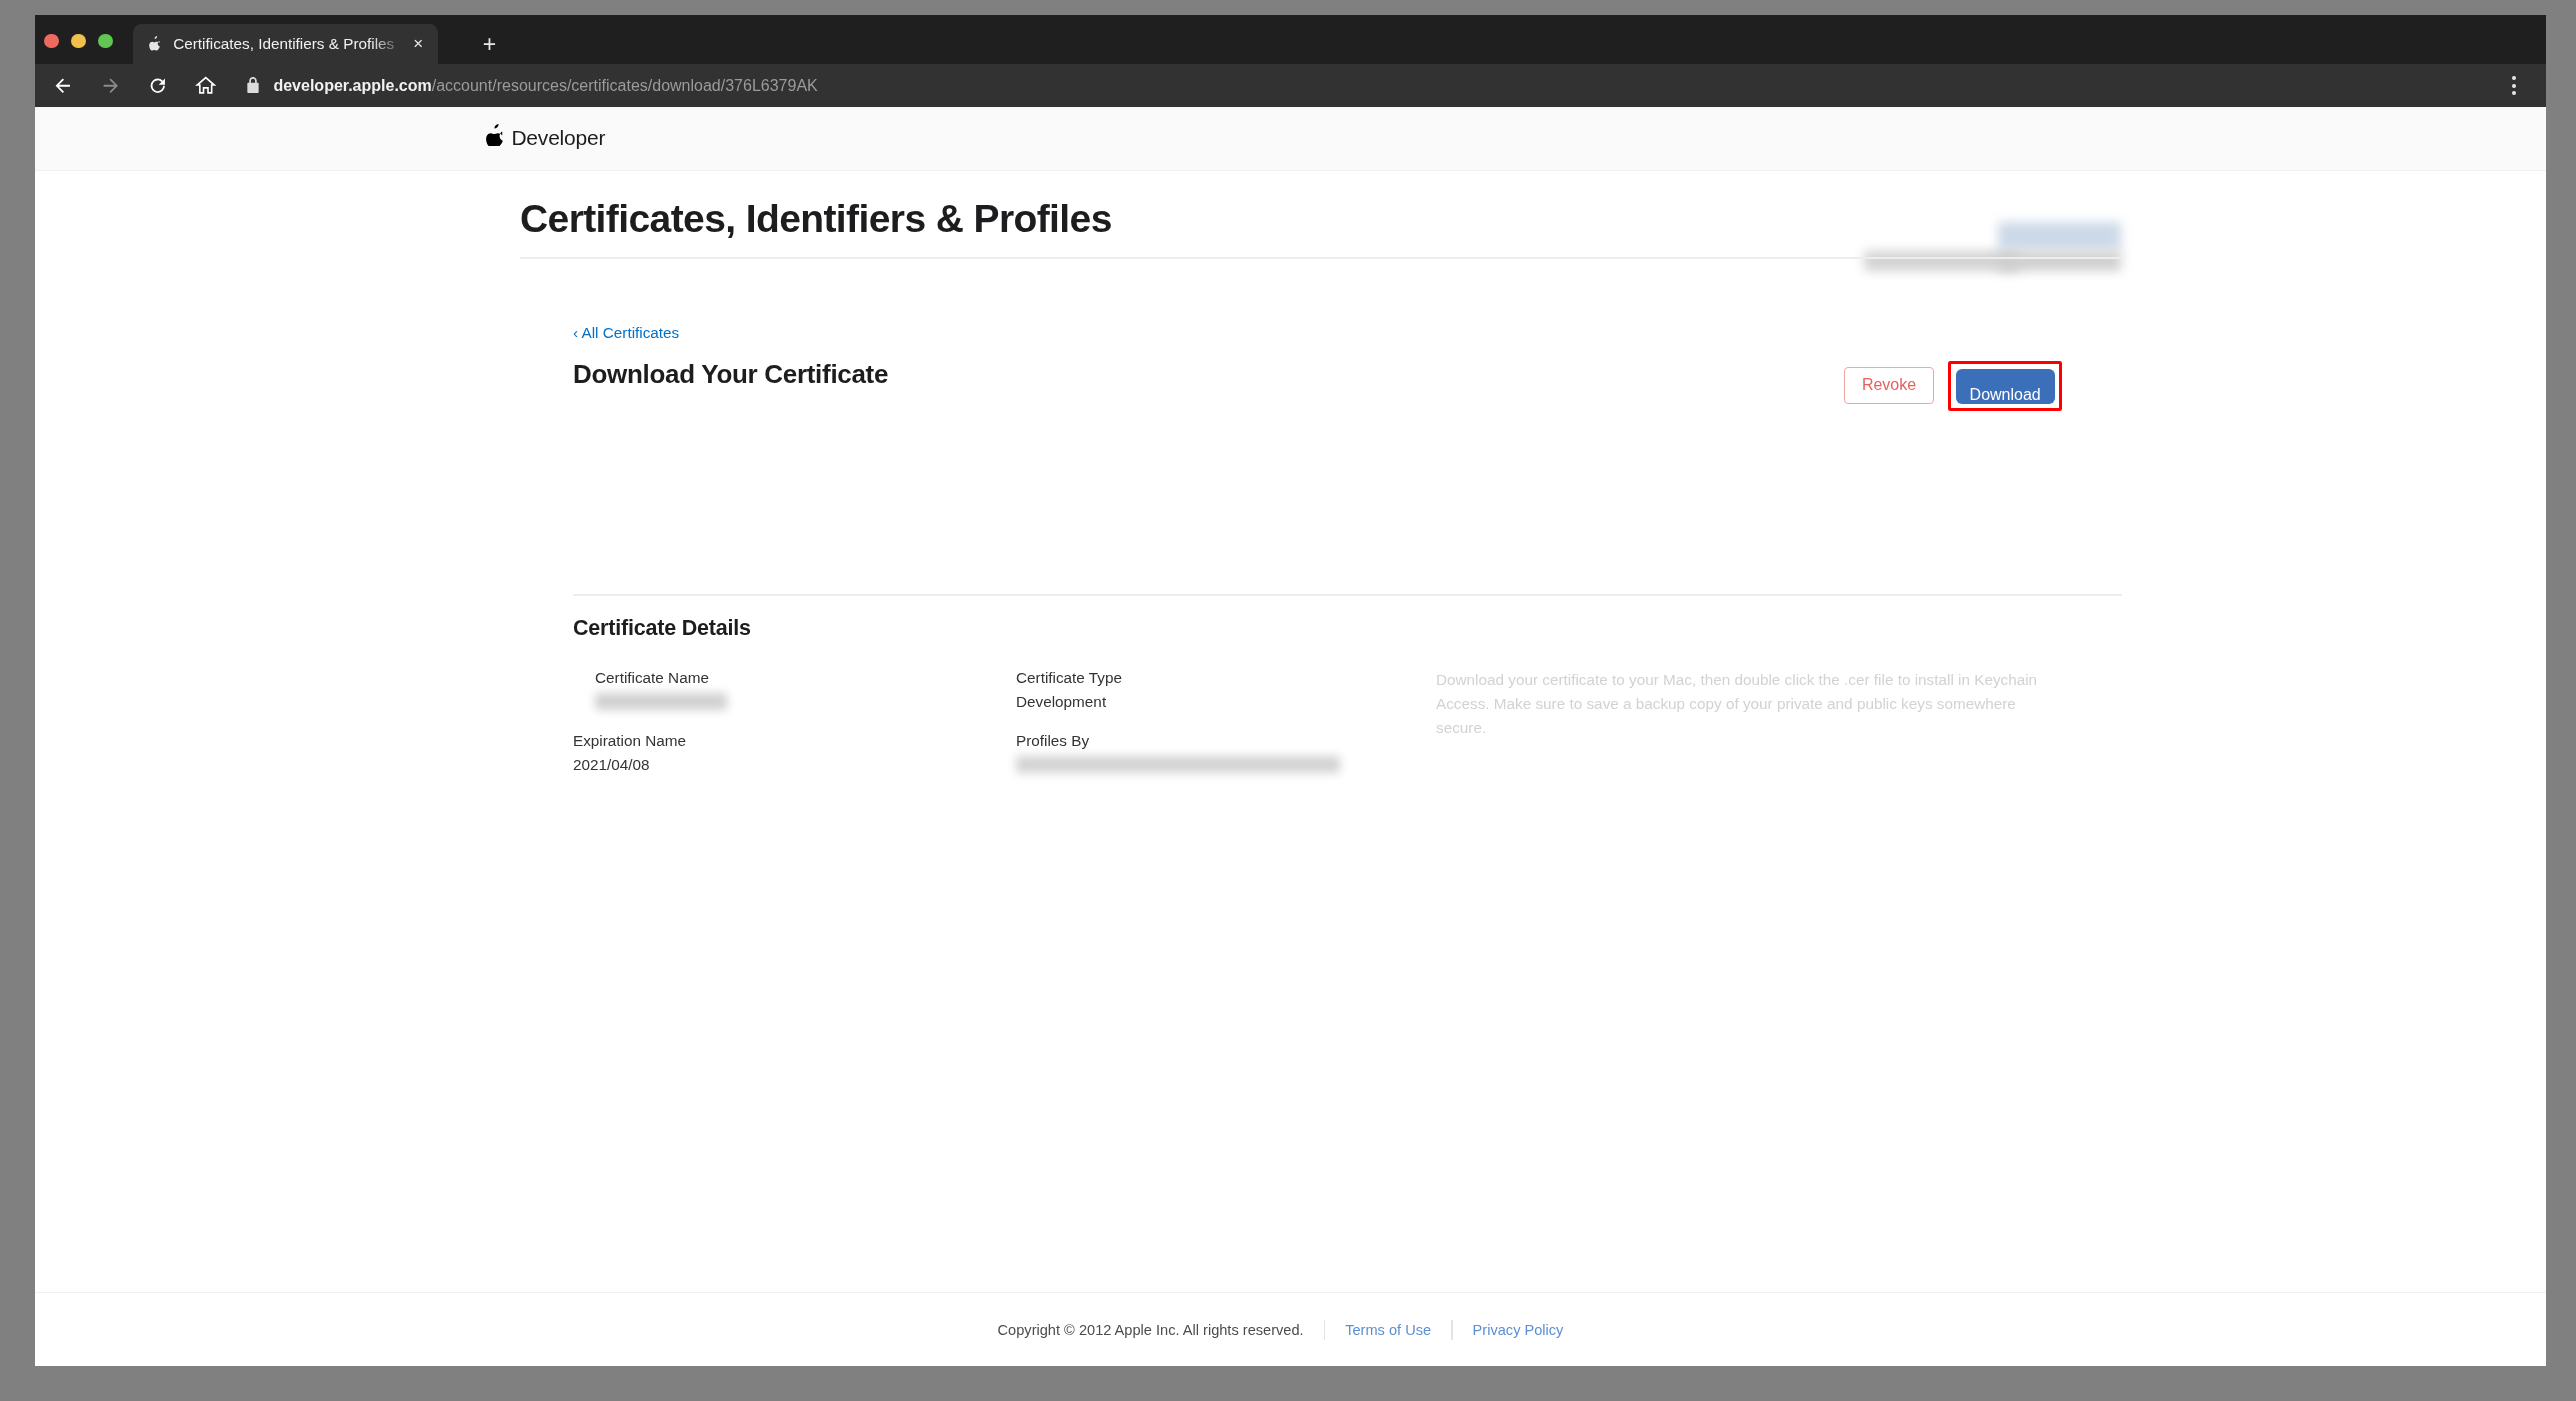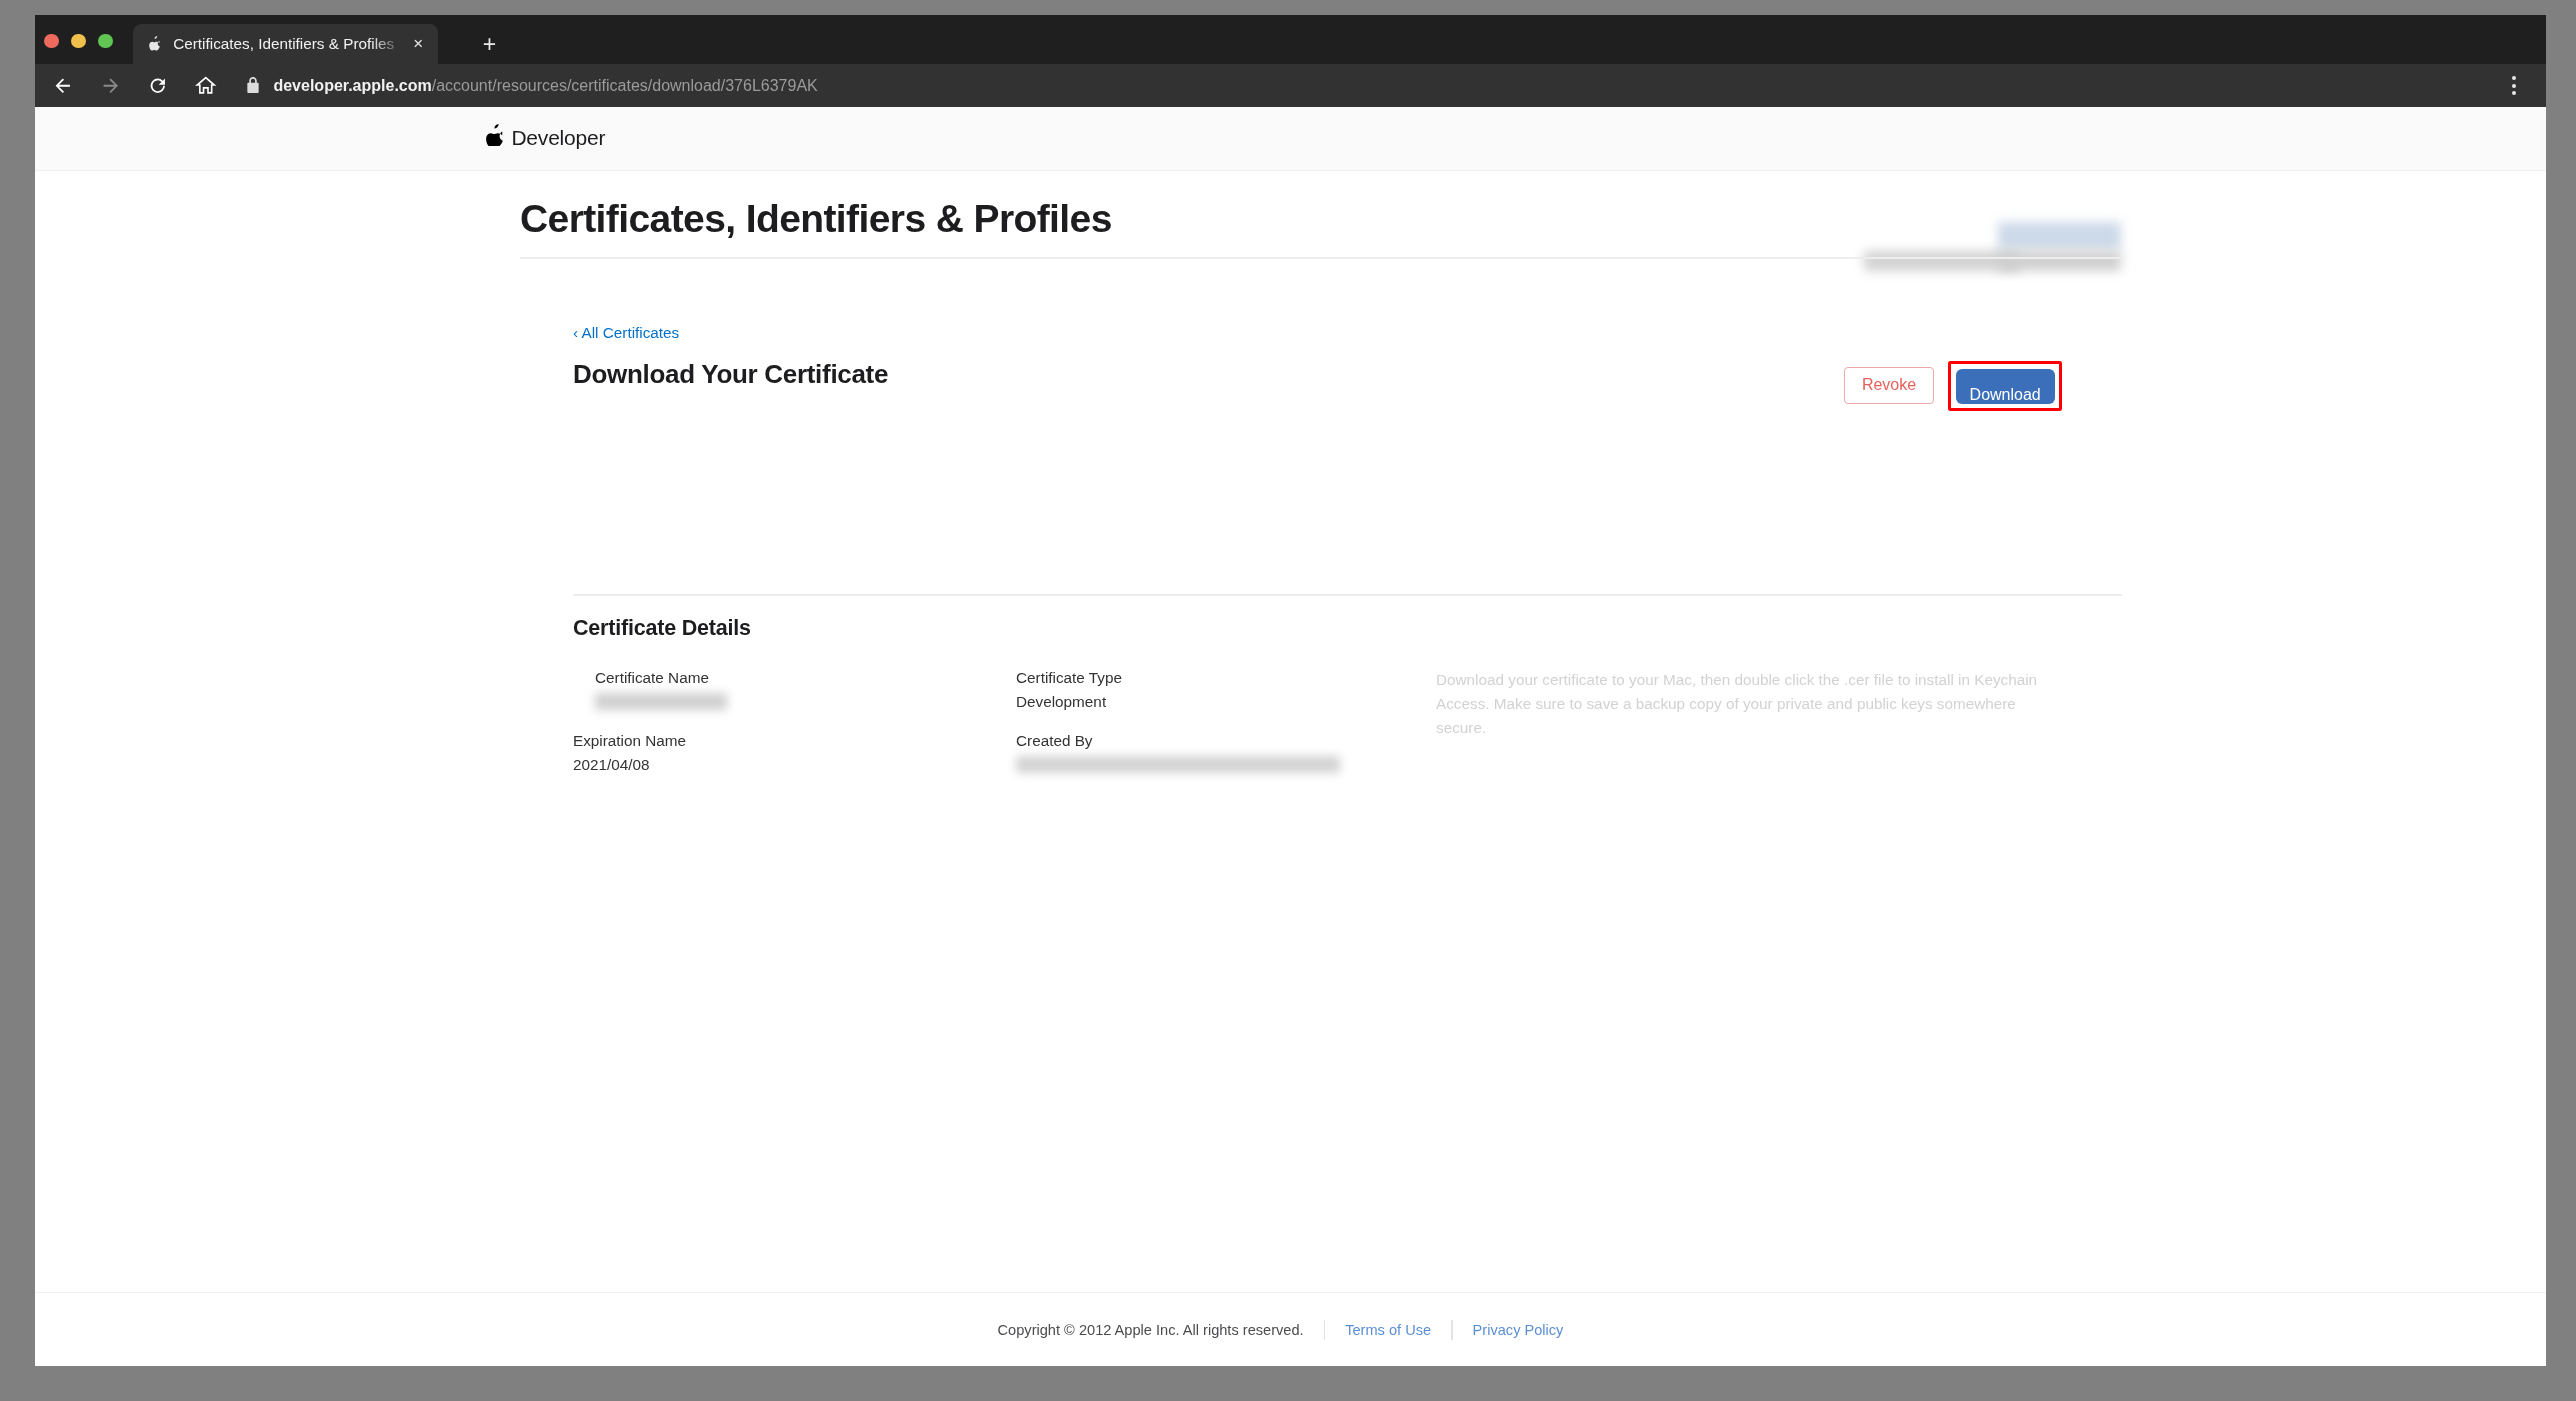--- a/index.html
+++ b/index.html
@@ -471,21 +471,21 @@
           <div class="field-label">Certificate Type</div>
           <div class="field-value">Development</div>
         </div>
 
         <div class="field" id="field-expiration">
           <div class="field-label">Expiration Name</div>
           <div class="field-value">2021/04/08</div>
         </div>
 
         <div class="field" id="field-created-by">
-          <div class="field-label">Created By</div>
+          <div class="field-label">Profiles By</div>
           <div class="value-blur" id="created-by-blur"></div>
         </div>
 
         <p id="helper-text">Download your certificate to your Mac, then double click the .cer file to install in Keychain Access. Make sure to save a backup copy of your private and public keys somewhere secure.</p>
       </div>
 
       <div id="footer">
         <span id="copyright">Copyright © 2012 Apple Inc. All rights reserved.</span>
         <span class="footer-sep"></span>
         <a class="footer-link">Terms of Use</a>

